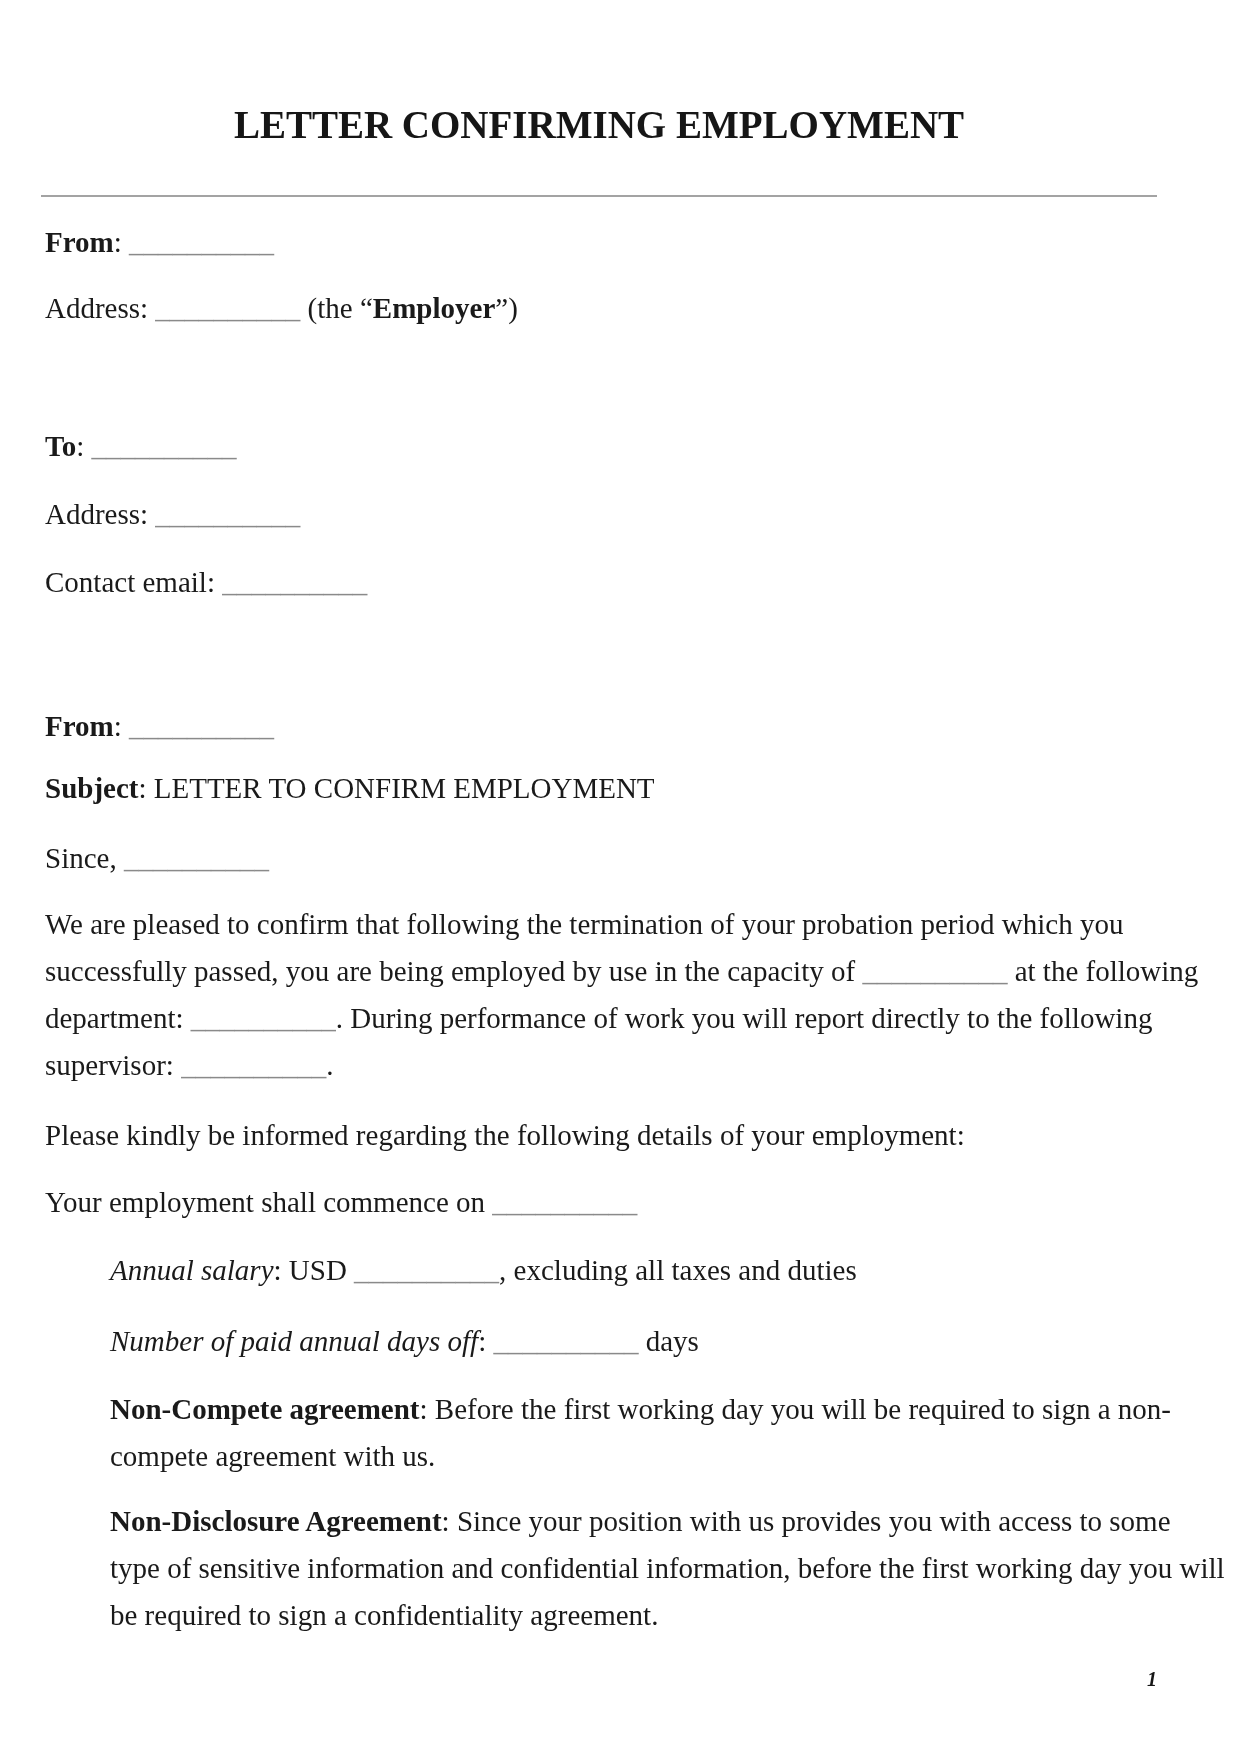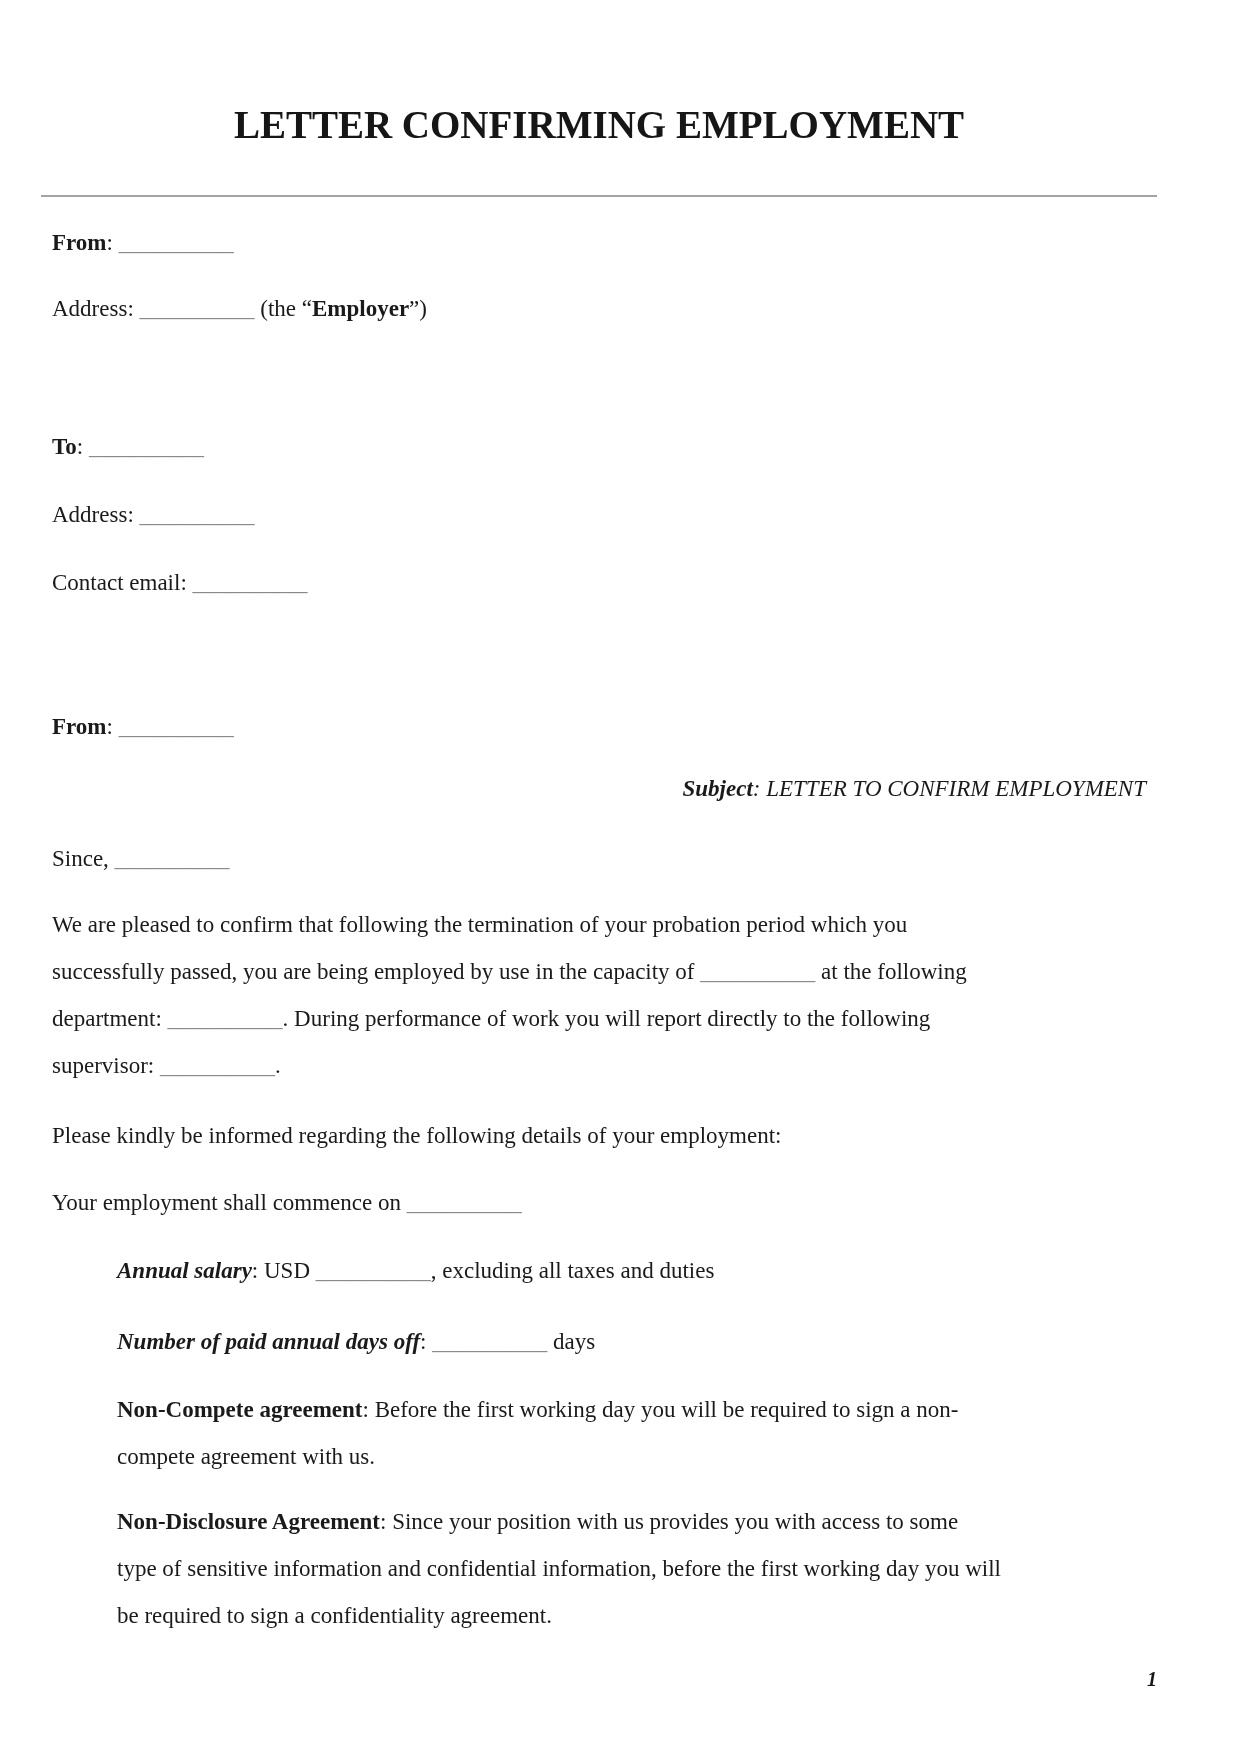--- a/index.html
+++ b/index.html
@@ -22,37 +22,37 @@
     font-weight: 700;
     text-align: center;
     color: #161616;
   }
   .rule {
     height: 2px;
     background: #a3a3a3;
     margin-top: 43px;
   }
   .blk {
-    margin: 11px;
-    font-size: 23px;
+    margin: 4px;
+    font-size: 29px;
     line-height: 47px;
     white-space: nowrap;
   }
   .ln { line-height: 47px; white-space: nowrap; }
   .b  { font-weight: 700; }
   .i  { }
-  .bi { font-weight: 700; font-style: italic; }
+  .bi { font-weight: 400; font-style: italic; }
   .u  { color: #8a8a8a; }
   #b-from      { margin-top: 22px; }
   #b-addr1     { margin-top: 19px; }
   #b-to        { margin-top: 91px; }
   #b-addr2     { margin-top: 21px; }
   #b-email     { margin-top: 21px; }
   #b-date      { margin-top: 97px; }
-  #b-subject   { margin-top: 15px; text-align: right; white-space: normal; font-style: italic; }
+  #b-subject   { margin-top: 15px; text-align: left; white-space: normal; }
   #b-dear      { margin-top: 23px; }
   #b-p1        { margin-top: 19px; }
   #b-commence  { margin-top: 20px; }
   #b-intro     { margin-top: 23px; }
   #b-salary    { margin-top: 21px; padding-left: 65px; }
   #b-days      { margin-top: 24px; padding-left: 65px; }
   #b-noncompete{ margin-top: 21px; padding-left: 65px; }
   #b-nda       { margin-top: 18px; padding-left: 65px; }
   .pagenum {
     position: absolute;

